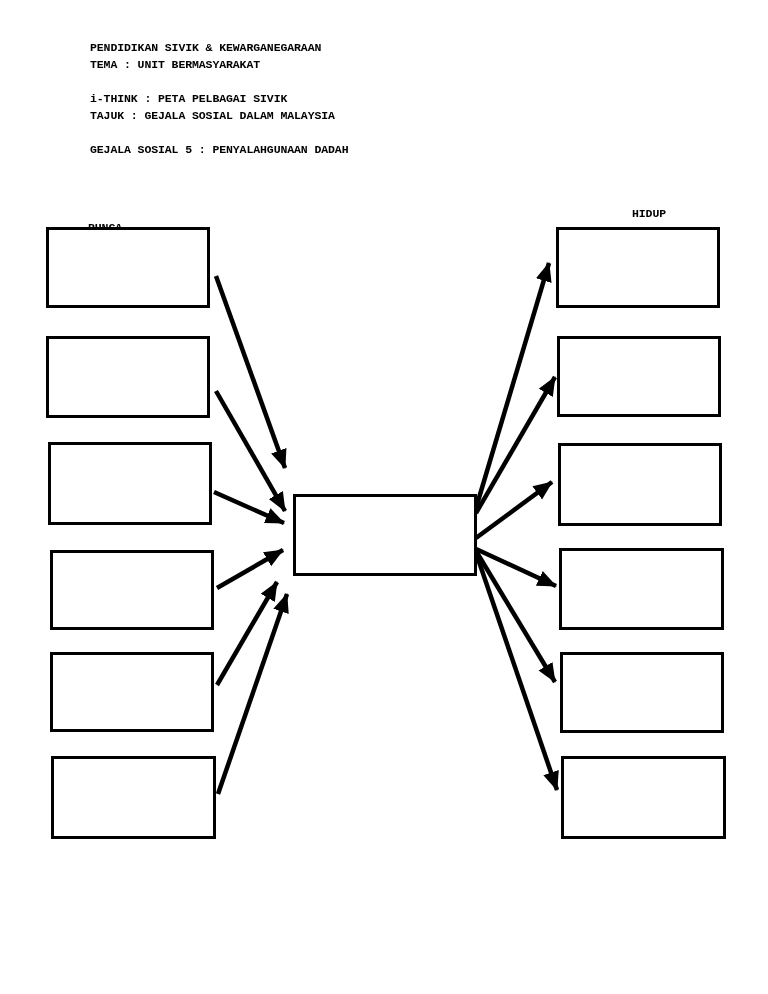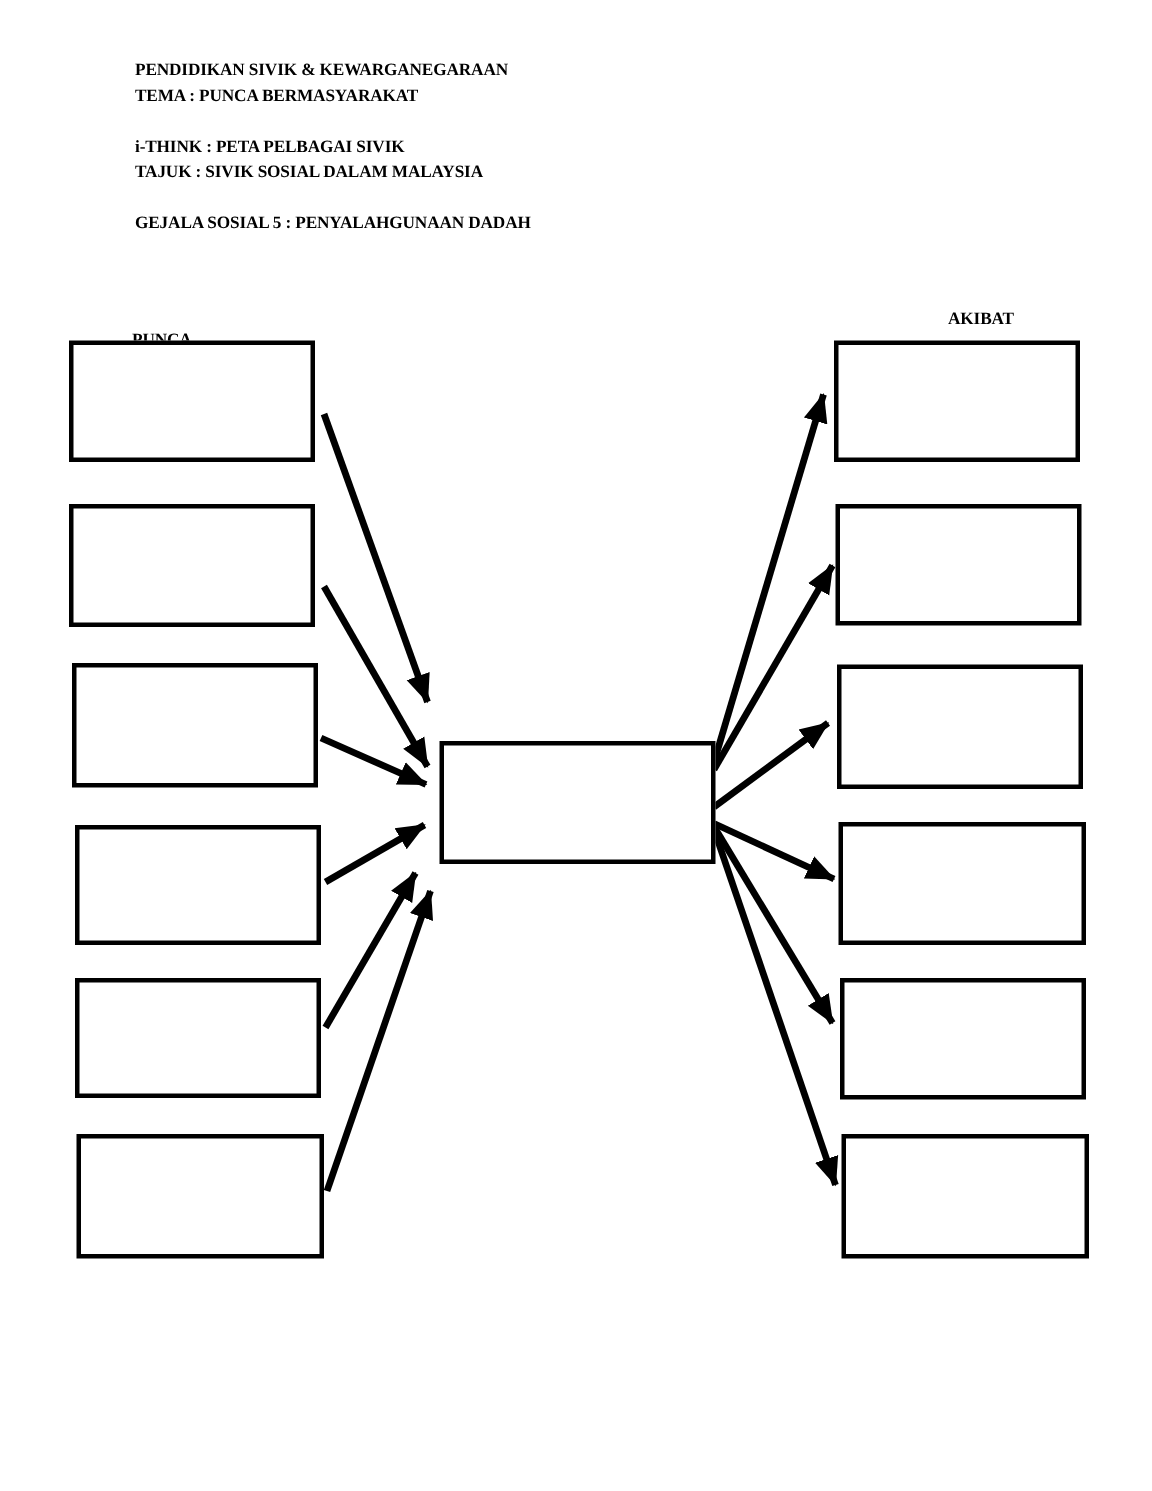--- a/index.html
+++ b/index.html
@@ -3,21 +3,21 @@
 <meta charset="utf-8">
 <style>
   :root{ --ink:#000000; --paper:#ffffff; }
   *{ box-sizing:border-box; }
   html,body{ margin:0; padding:0; background:var(--paper); }
   .page{
     position:relative;
     width:768px; height:994px;
     background:var(--paper);
     color:var(--ink);
-    font-family:Liberation Serif, serif;
+    font-family:Liberation Mono, monospace;
     overflow:hidden;
   }
   .header{
     position:absolute; left:90px; top:39px;
     font-weight:bold; font-size:11.5px; line-height:17px;
     letter-spacing:-0.1px; white-space:nowrap;
   }
   .hline{ height:17px; }
   .col-label{
     position:absolute;
@@ -32,30 +32,30 @@
   svg.arrows{ position:absolute; left:0; top:0; width:768px; height:994px; }
   svg.arrows line{ stroke:var(--ink); stroke-width:4.5; }
 </style>
 </head>
 <body>
 
 <div class="page">
 
   <div class="header">
     <div class="hline">PENDIDIKAN SIVIK &amp; KEWARGANEGARAAN</div>
-    <div class="hline">TEMA : PUNCA BERMASYARAKAT</div>
+    <div class="hline">TEMA : UNIT BERMASYARAKAT</div>
     <div class="hline"></div>
     <div class="hline">i-THINK : PETA PELBAGAI SIVIK</div>
-    <div class="hline">TAJUK : SIVIK SOSIAL DALAM MALAYSIA</div>
+    <div class="hline">TAJUK : GEJALA SOSIAL DALAM MALAYSIA</div>
     <div class="hline"></div>
     <div class="hline">GEJALA SOSIAL 5 : PENYALAHGUNAAN DADAH</div>
   </div>
 
   <div class="col-label" style="left:88px; top:221px;">PUNCA</div>
-  <div class="col-label" style="left:632px; top:207px;">AKIBAT</div>
+  <div class="col-label" style="left:632px; top:207px;">HIDUP</div>
 
   <svg class="arrows" viewBox="0 0 768 994" xmlns="http://www.w3.org/2000/svg">
     <defs>
       <marker id="ah" viewBox="0 0 10 10" refX="9.5" refY="5" markerWidth="4.3" markerHeight="4.3" orient="auto" markerUnits="strokeWidth">
         <path d="M0,0.8 L10,5 L0,9.2 Z" fill="#000000"></path>
       </marker>
     </defs>
     <line x1="216" y1="276" x2="285" y2="468" marker-end="url(#ah)"></line>
     <line x1="216" y1="391" x2="285" y2="511" marker-end="url(#ah)"></line>
     <line x1="214" y1="492" x2="284" y2="523" marker-end="url(#ah)"></line>

